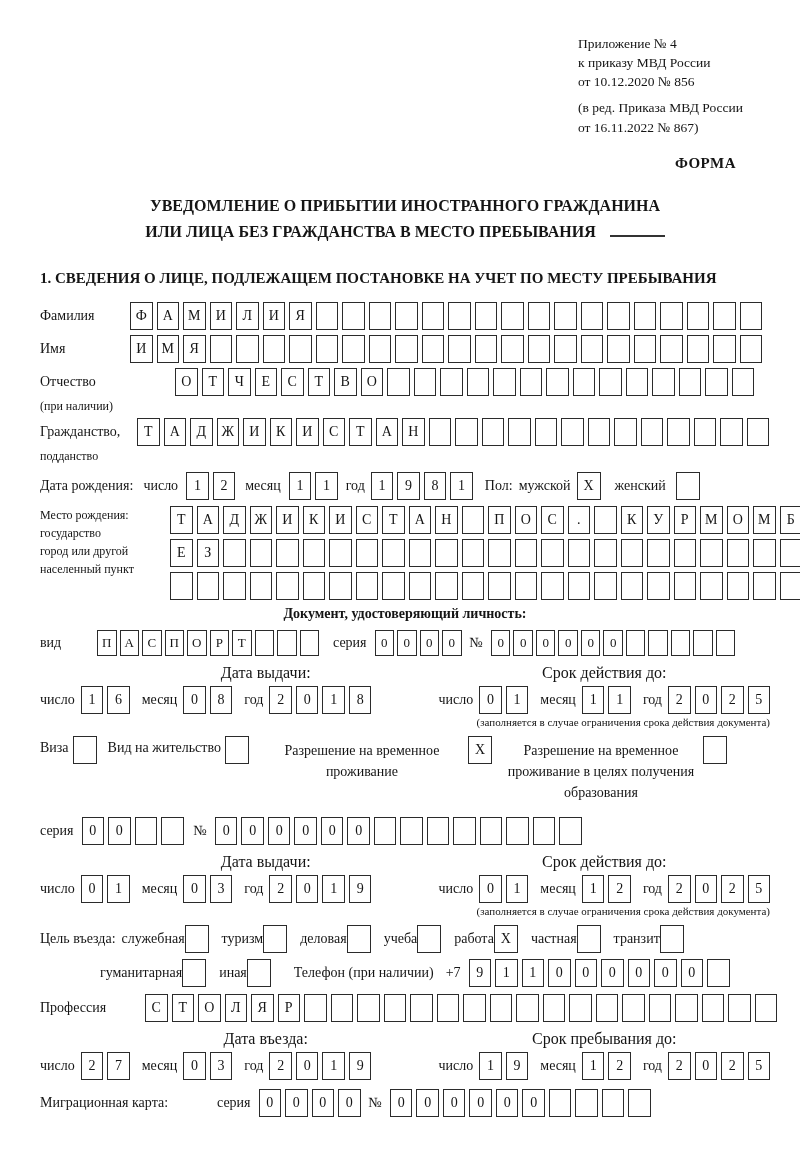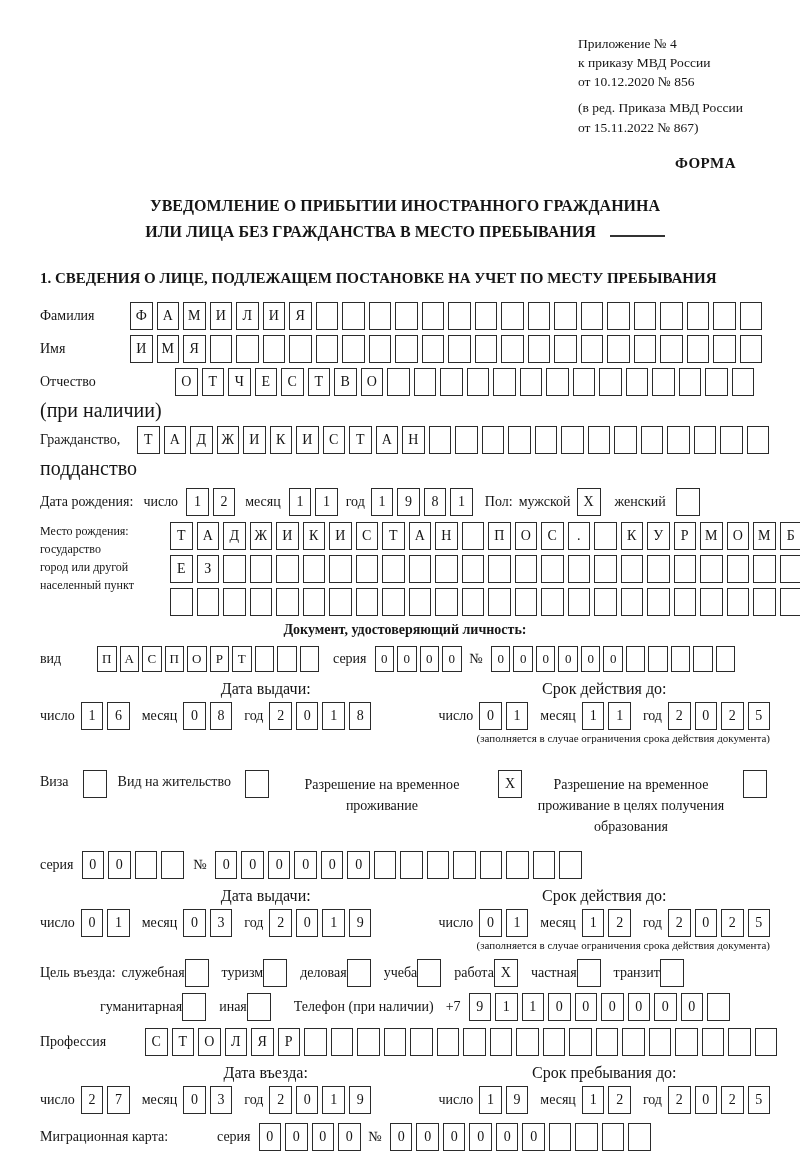--- a/index.html
+++ b/index.html
@@ -9,21 +9,21 @@
   .small{font-size:13.5px;line-height:1.42;}
   .hdr{margin-left:538px;}
   .hdr2{margin-left:538px;margin-top:7px;}
   .forma{font-weight:bold;font-size:15px;letter-spacing:.5px;text-align:right;margin:18px 34px 0 0;}
   .title{text-align:center;font-weight:bold;font-size:16px;line-height:1.65;margin-top:21px;}
   .uline{display:inline-block;width:55px;border-bottom:2.5px solid #333;margin-left:14px;height:14px;}
   .sec{font-weight:bold;font-size:15px;margin-top:24px;margin-bottom:15px;white-space:nowrap;}
   .frow{display:flex;align-items:center;margin-bottom:5px;font-size:14px;white-space:nowrap;}
   .lbl{flex:none;}
   .w90{width:90px;}  .w135{width:135px;}  .w97{width:97px;} .w105{width:105px;}
-  .subline{font-size:20px;margin:-2px 0 4px 0;}
+  .subline{font-size:12px;margin:-2px 0 4px 0;}
   .cells{display:flex;gap:4px;flex:none;}
   .cell{box-sizing:border-box;flex:none;width:22.5px;height:28px;border:1.6px solid #2b2b2b;
         display:flex;align-items:center;justify-content:center;font-size:14px;background:#fff;}
   .cells.sm{gap:3px;}
   .cells.sm .cell{width:19.5px;height:26px;font-size:13px;}
   .cbx{box-sizing:border-box;flex:none;width:24px;height:28px;border:1.6px solid #2b2b2b;
        display:inline-flex;align-items:center;justify-content:center;font-size:14px;background:#fff;}
   .mL6{margin-left:6px;} .mL8{margin-left:8px;} .mL10{margin-left:10px;} .mL12{margin-left:12px;} .mL14{margin-left:14px;}
   .two-col{display:flex;align-items:flex-start;margin-bottom:6px;}
   .lblcol{flex:none;font-size:12px;line-height:1.5;}
@@ -31,39 +31,39 @@
   .rowstack{display:flex;flex-direction:column;gap:5px;}
   .center-bold{text-align:center;font-weight:bold;font-size:14px;margin:4px 0 8px 0;}
   .dpair{display:flex;justify-content:space-between;margin-top:8px;}
   .dgroup{}
   .dhead{font-size:16px;text-align:center;margin-bottom:4px;}
   .dhead.shiftR{padding-left:120px;}
   .drow{display:flex;align-items:center;gap:6px;font-size:14px;white-space:nowrap;}
   .noteline{font-size:11px;text-align:right;margin:2px 0 8px 0;}
   .intro{font-size:14px;line-height:1.8;margin-top:2px;}
   .opts{display:flex;align-items:flex-start;gap:11px;margin:6px 0 14px 0;font-size:14px;}
-  .popt{display:flex;align-items:flex-start;gap:14px;margin-top:18px;}
+  .popt{display:flex;align-items:flex-start;gap:4px;}
   .popt .plab{padding-top:4px;}
   .pw200{width:204px;text-align:center;white-space:normal;line-height:1.5;}
   .pw192{width:196px;text-align:center;white-space:normal;line-height:1.5;}
   .opt{display:inline-flex;align-items:center;gap:0;margin-right:13px;}
 </style>
 </head>
 <body>
 
 <div class="page">
 
   <div class="hdr small">
     <div>Приложение № 4</div>
     <div>к приказу МВД России</div>
     <div>от 10.12.2020 № 856</div>
   </div>
   <div class="hdr2 small">
     <div>(в ред. Приказа МВД России</div>
-    <div>от 15.11.2022 № 867)</div>
+    <div>от 16.11.2022 № 867)</div>
   </div>
   <div class="forma">ФОРМА</div>
 
   <div class="title">
     <div>УВЕДОМЛЕНИЕ О ПРИБЫТИИ ИНОСТРАННОГО ГРАЖДАНИНА</div>
     <div><span>ИЛИ ЛИЦА БЕЗ ГРАЖДАНСТВА В МЕСТО ПРЕБЫВАНИЯ</span><span class="uline"></span></div>
   </div>
 
   <div class="sec">1. СВЕДЕНИЯ О ЛИЦЕ, ПОДЛЕЖАЩЕМ ПОСТАНОВКЕ НА УЧЕТ ПО МЕСТУ ПРЕБЫВАНИЯ</div>
 

